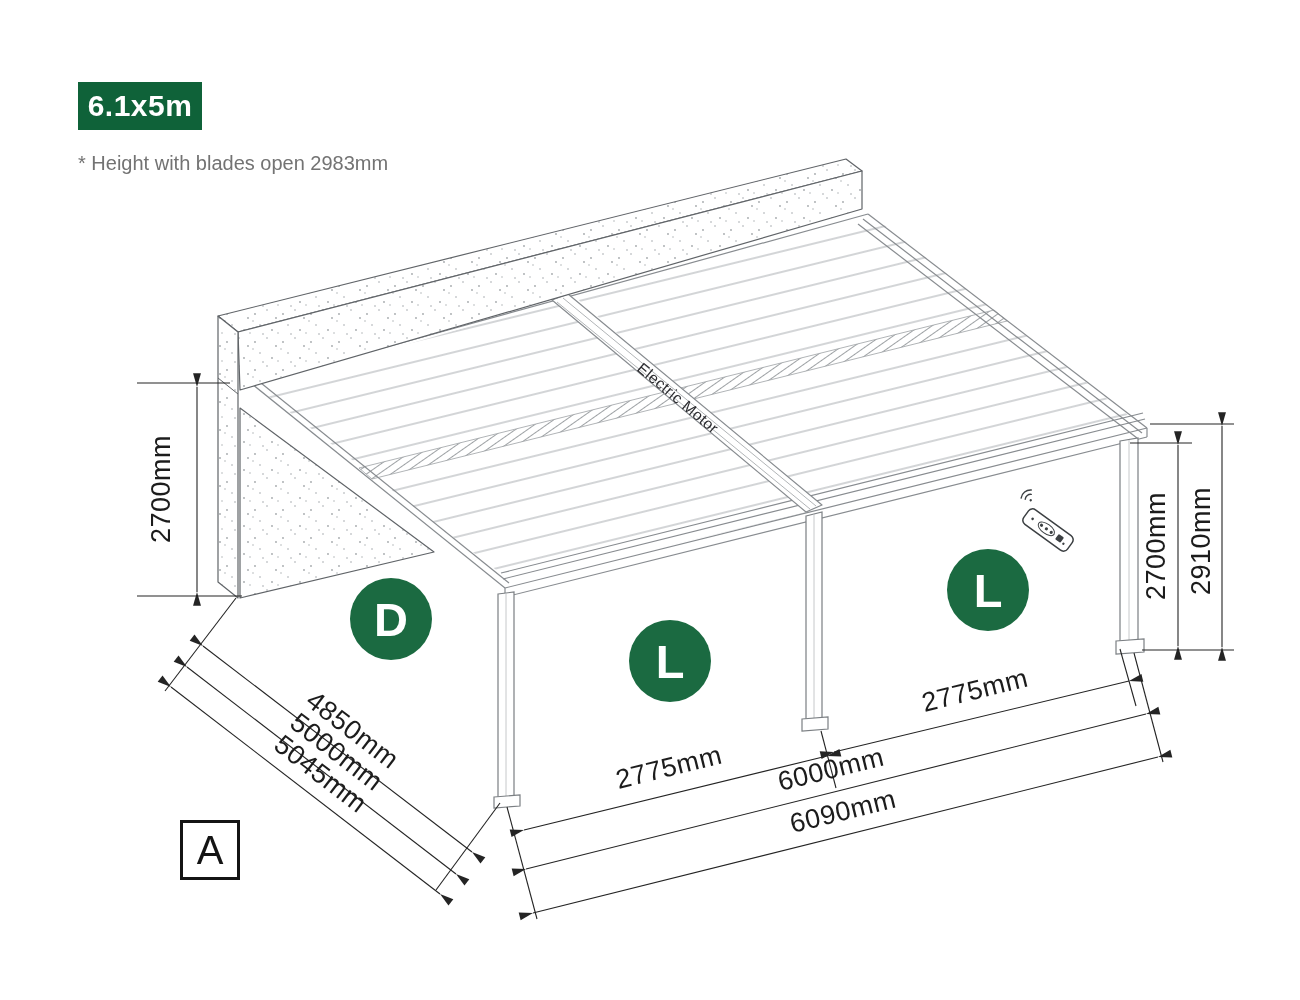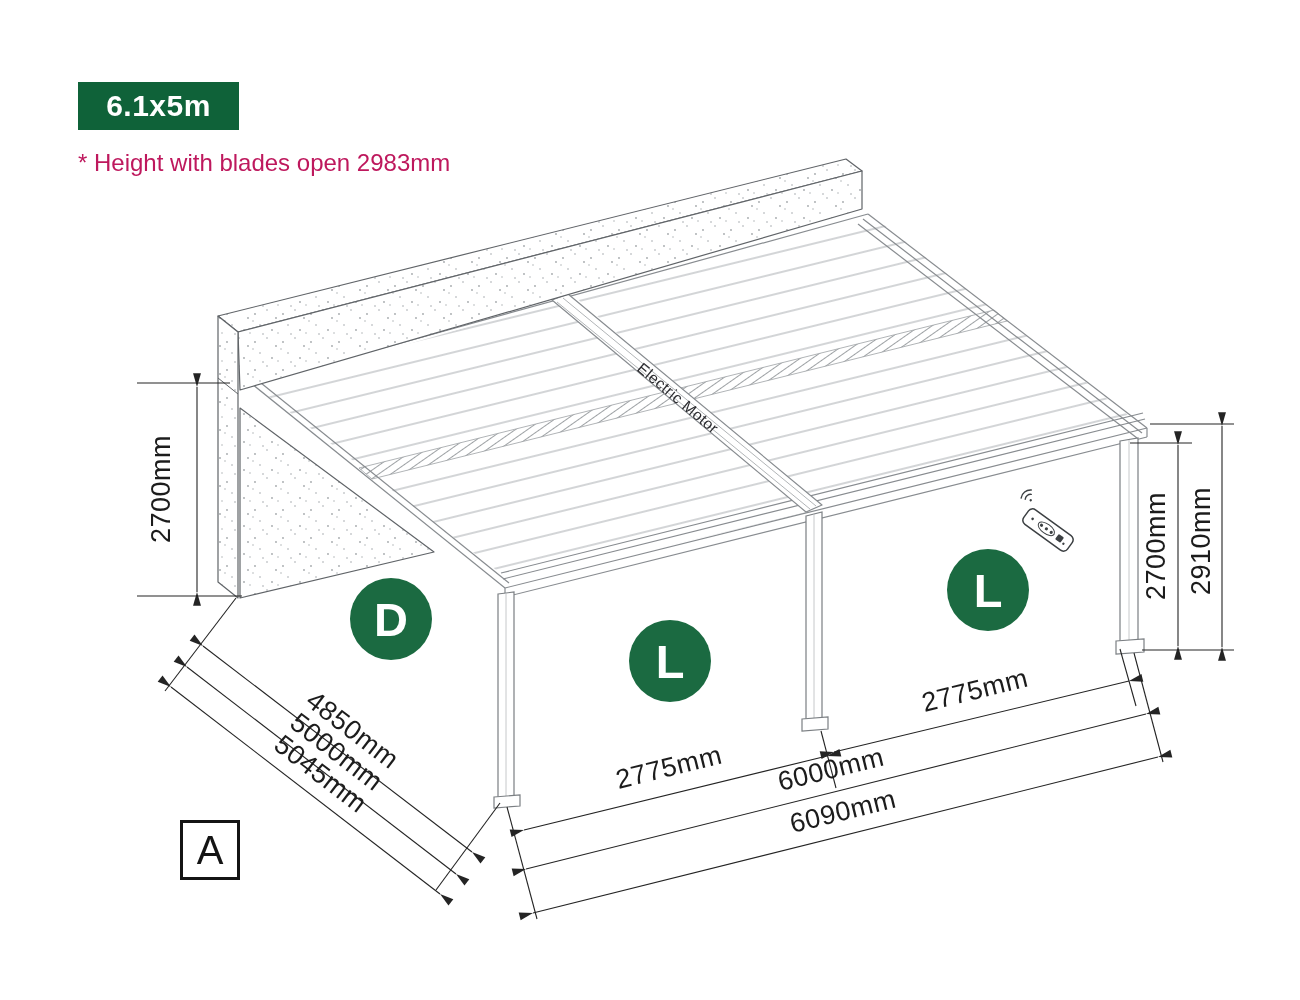--- a/index.html
+++ b/index.html
@@ -2,25 +2,25 @@
 <html><head>
 <meta charset="utf-8">
 <style>
   html,body{margin:0;padding:0;background:#fff;}
   .stage{
     position:relative;width:1300px;height:1000px;background:#ffffff;overflow:hidden;
     font-family:"Liberation Sans", sans-serif;
   }
   .stage svg{position:absolute;left:0;top:0;}
   .size-badge{
-    position:absolute;left:78px;top:82px;width:161px;height:48px;
+    position:absolute;left:78px;top:82px;width:124px;height:48px;
     background:#0f6239;color:#ffffff;display:flex;align-items:center;justify-content:center;
     font-size:30px;font-weight:600;letter-spacing:.5px;
   }
-  .notes{position:absolute;left:78px;top:150px;color:#be185d;font-size:24px;line-height:26px;}
+  .notes{position:absolute;left:78px;top:150px;color:#737373;font-size:20px;line-height:26px;}
   .notes p{margin:0;}
   .view-box{
     position:absolute;left:180px;top:820px;width:54px;height:54px;border:3px solid #141414;
     display:flex;align-items:center;justify-content:center;color:#141414;
     font-size:40px;font-weight:500;
   }
   .dim-text{font-size:27px;fill:#1c1c1c;letter-spacing:.5px;}
   .motor-text{font-size:15.5px;fill:#2b2b2f;letter-spacing:.4px;}
   .marker-letter{font-size:47px;font-weight:bold;fill:#ffffff;}
   text{font-family:"Liberation Sans", sans-serif;}

